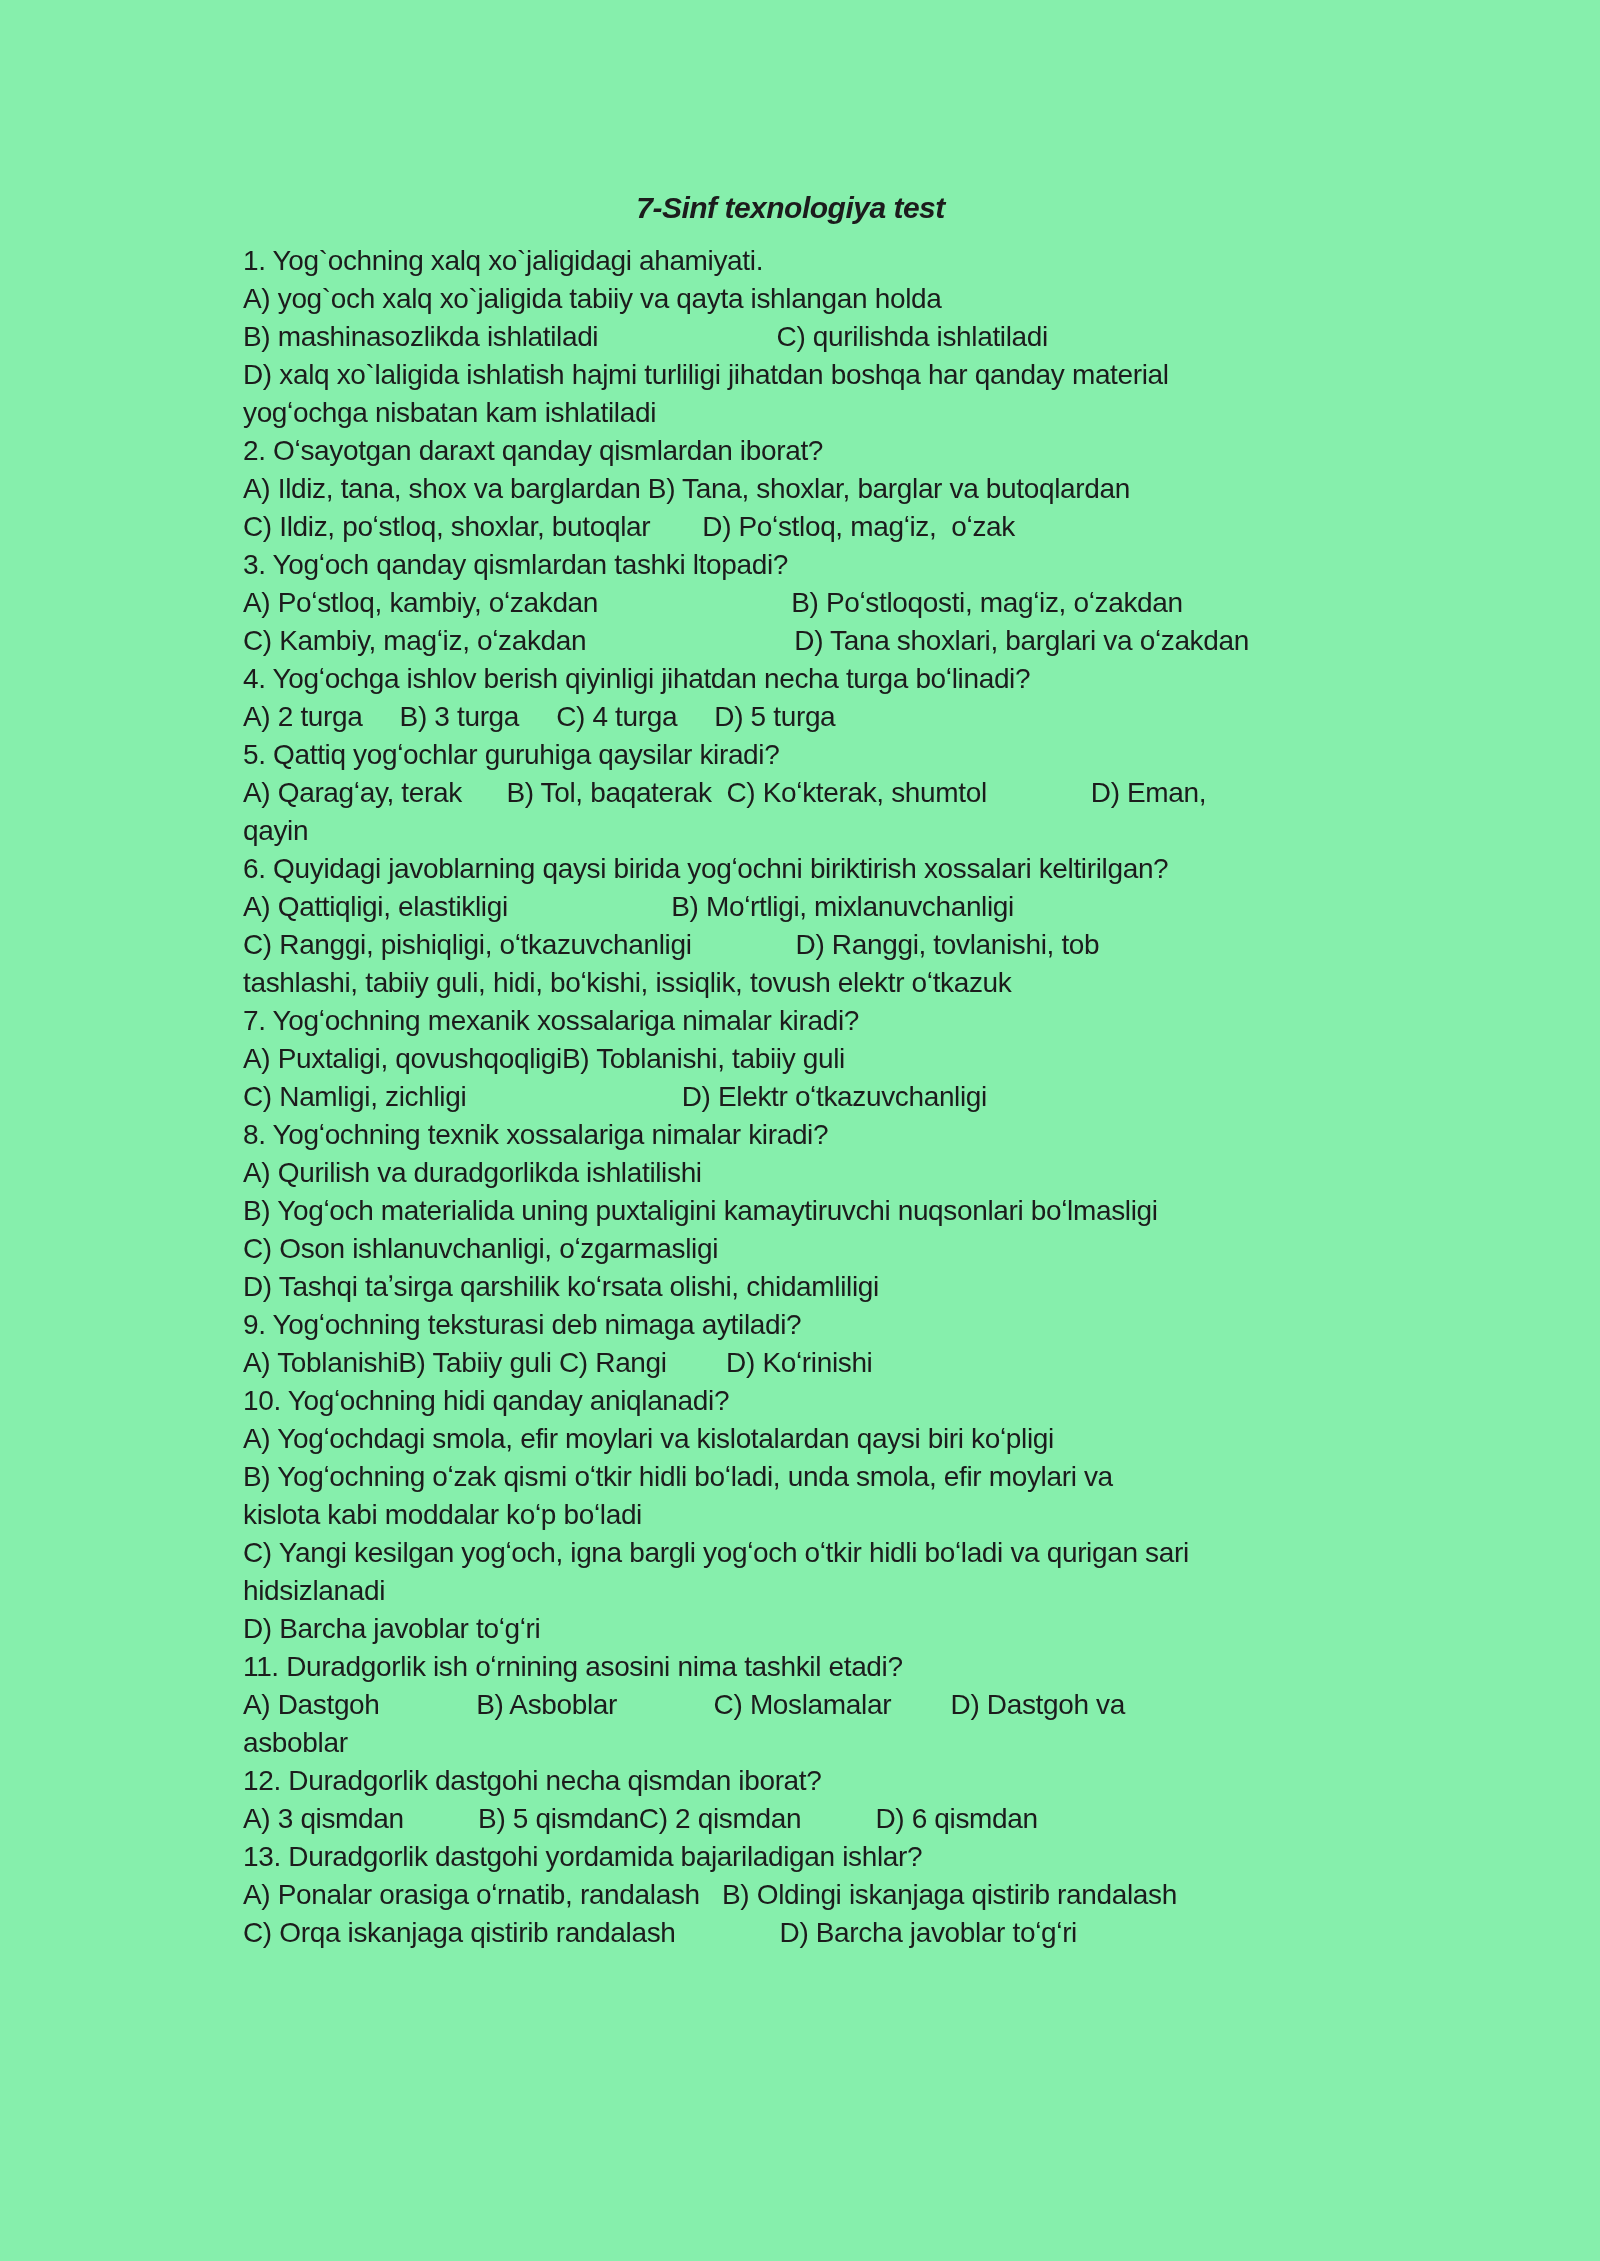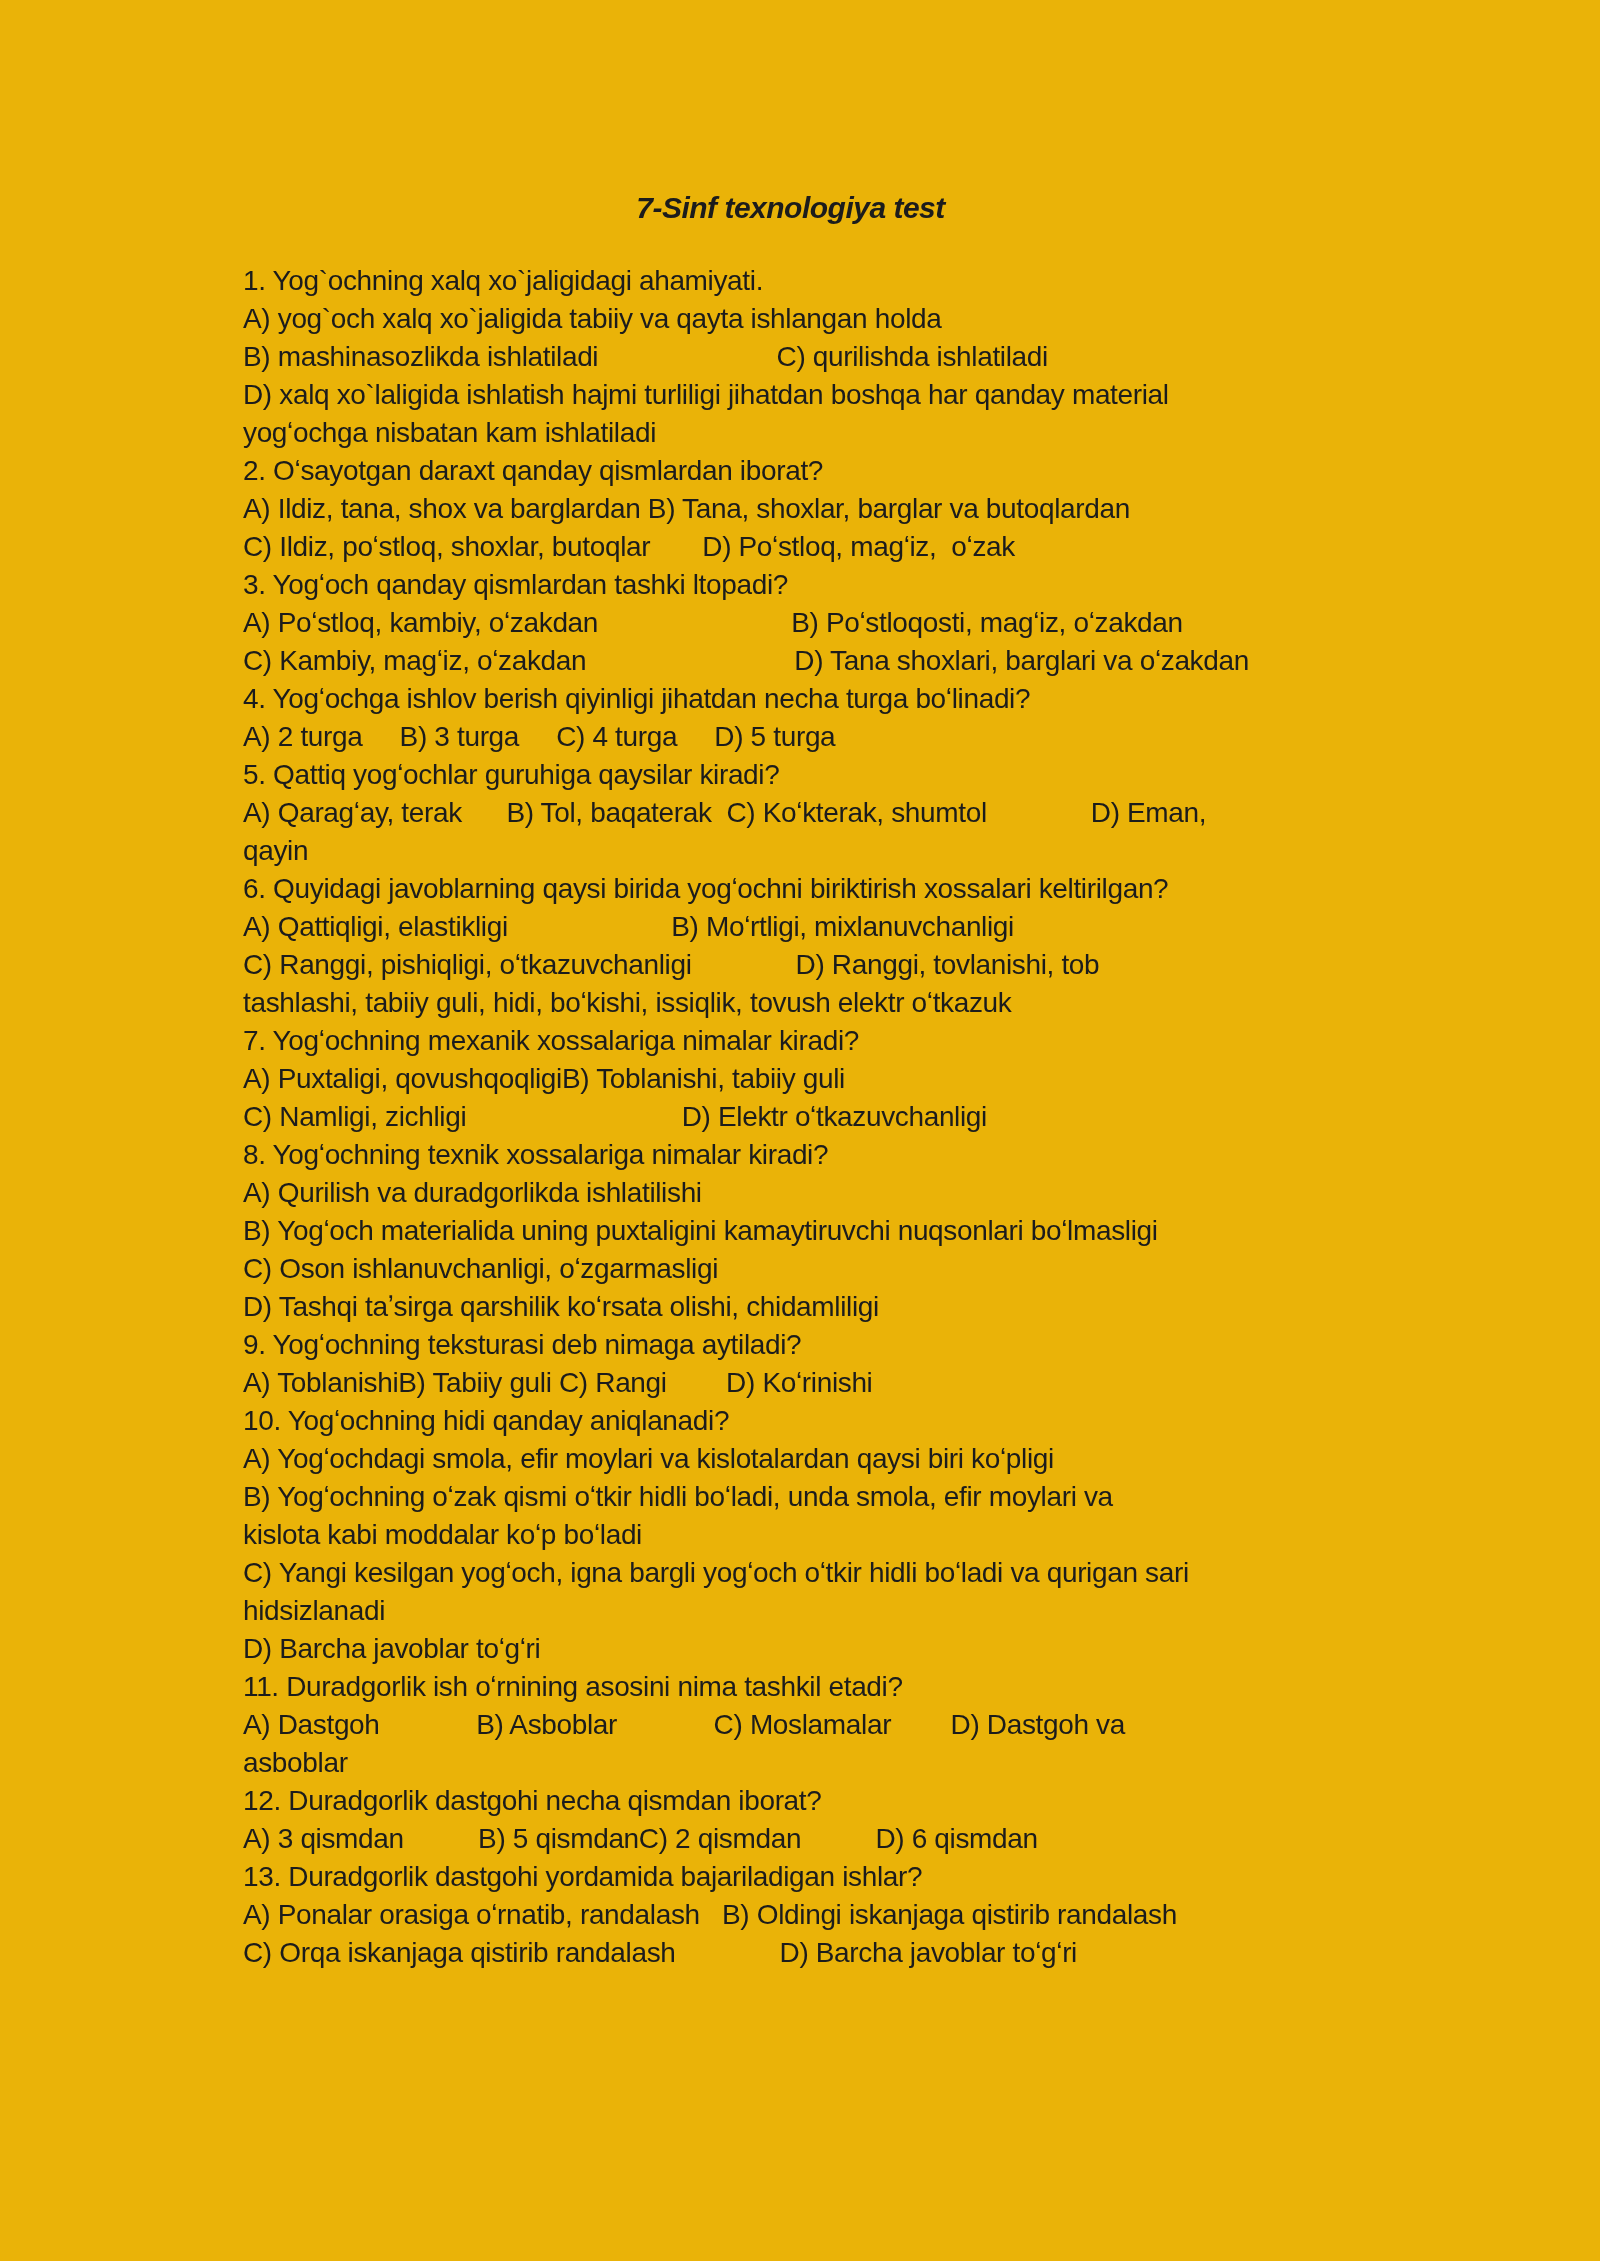--- a/index.html
+++ b/index.html
@@ -4,41 +4,41 @@
 <style>
   html, body {
     margin: 0;
     padding: 0;
     background: #ffffff;
   }
   .page {
     position: relative;
     width: 1600px;
     height: 2261px;
-    background: #eab308;
+    background: #86efac;
     color: #1c1c1c;
     font-family: "Liberation Sans", sans-serif;
     overflow: hidden;
   }
   .doc-title {
     position: absolute;
     top: 190px;
     left: 243px;
     width: 1095px;
     text-align: center;
     font-size: 30px;
     line-height: 36px;
     font-weight: bold;
     font-style: italic;
     letter-spacing: -0.5px;
     white-space: pre-wrap;
   }
   .doc-body {
     position: absolute;
-    top: 262px;
+    top: 242px;
     left: 243px;
     width: 1140px;
     font-size: 28px;
     line-height: 38px;
     letter-spacing: -0.35px;
     white-space: pre-wrap;
   }
   .doc-body .line {
     min-height: 38px;
   }

